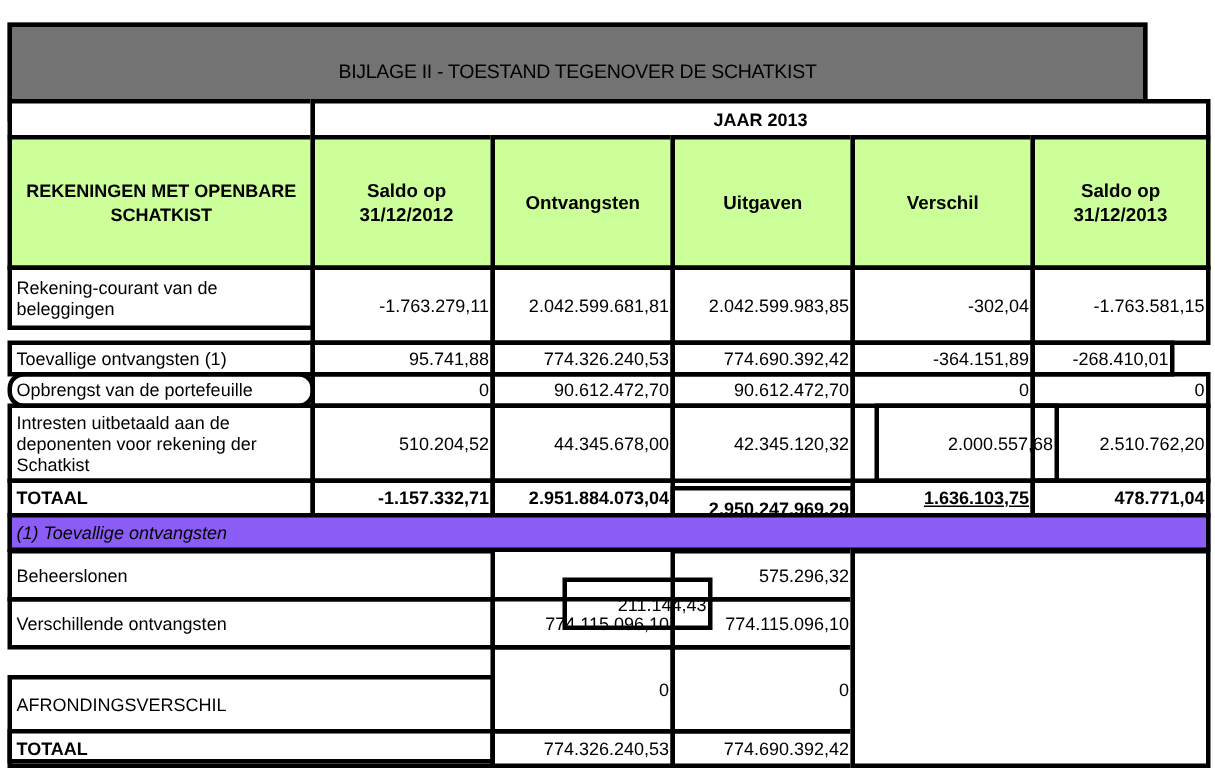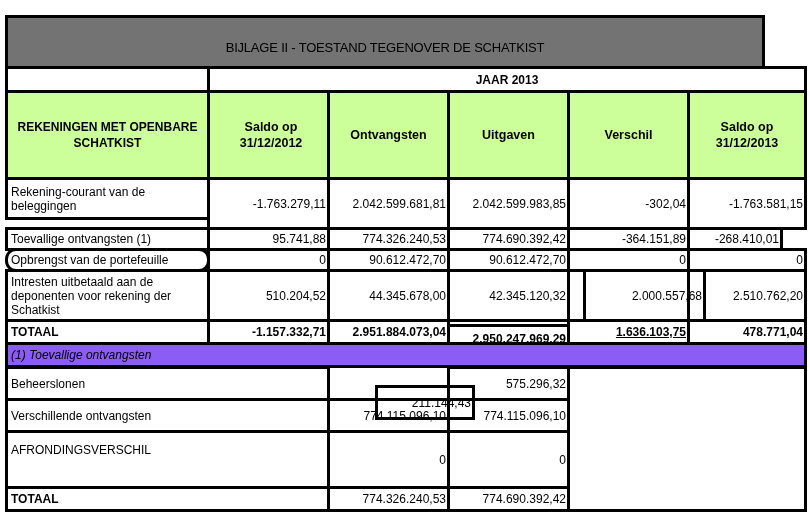--- a/index.html
+++ b/index.html
@@ -8,21 +8,21 @@
   .cell { position: absolute; box-sizing: border-box; border: 3px solid #000;
           font-size: 12px; line-height: 14px; display: flex; align-items: center; overflow: hidden; }
   .title { background: #737373; justify-content: center; font-size: 13px; letter-spacing: -0.2px; }
   .year { background: #fff; justify-content: center; font-weight: bold; font-size: 12px; }
   .hdr { background: #ccff99; justify-content: center; text-align: center; font-weight: bold; font-size: 12.5px; line-height: 16px; }
   .hdr.first { font-size: 12px; }
   .lbl { justify-content: flex-start; padding-left: 3px; padding-right: 3px; font-size: 12px; line-height: 14px; }
   .num { justify-content: flex-end; padding-right: 1px; font-size: 12px; }
   .bold { font-weight: bold; }
   .note { background: #8b5cf6; font-style: italic; justify-content: flex-start; padding-left: 3px; border-top-width: 3px; }
-  .afr { flex-direction: column; align-items: flex-start; justify-content: space-between; padding: 10px 3px 4px 3px; }
+  .afr { flex-direction: column; align-items: flex-start; justify-content: space-between; padding: 10px 3px 4px 3px; margin-top: 20px; }
 </style>
 </head>
 <body>
 
 <div class="cell title" style="left:5px; top:15px; width:760px; height:66px;">
   <span>BIJLAGE II - TOESTAND TEGENOVER DE SCHATKIST</span>
 </div>
 
 <div class="cell year" style="left:5px; top:66px; width:205px; height:27px;"></div>
 <div class="cell year" style="left:207px; top:66px; width:600px; height:27px;">

